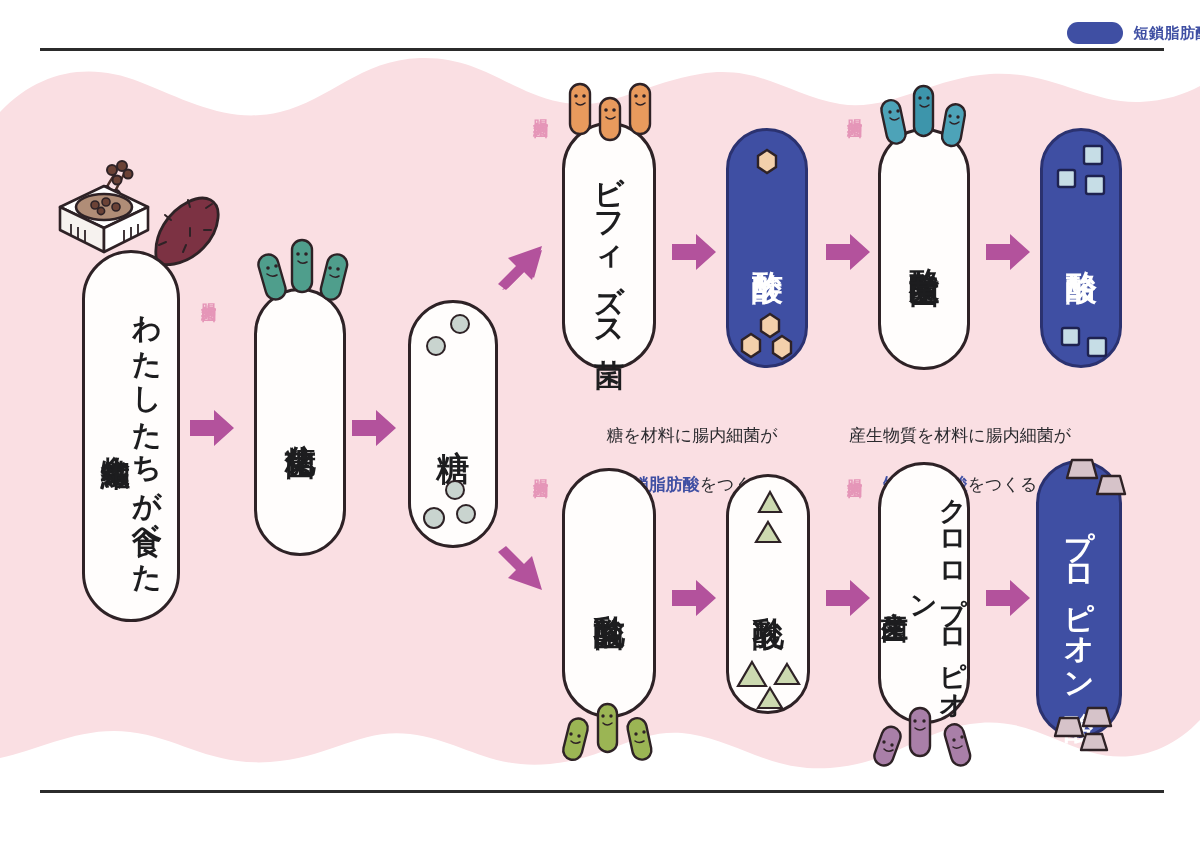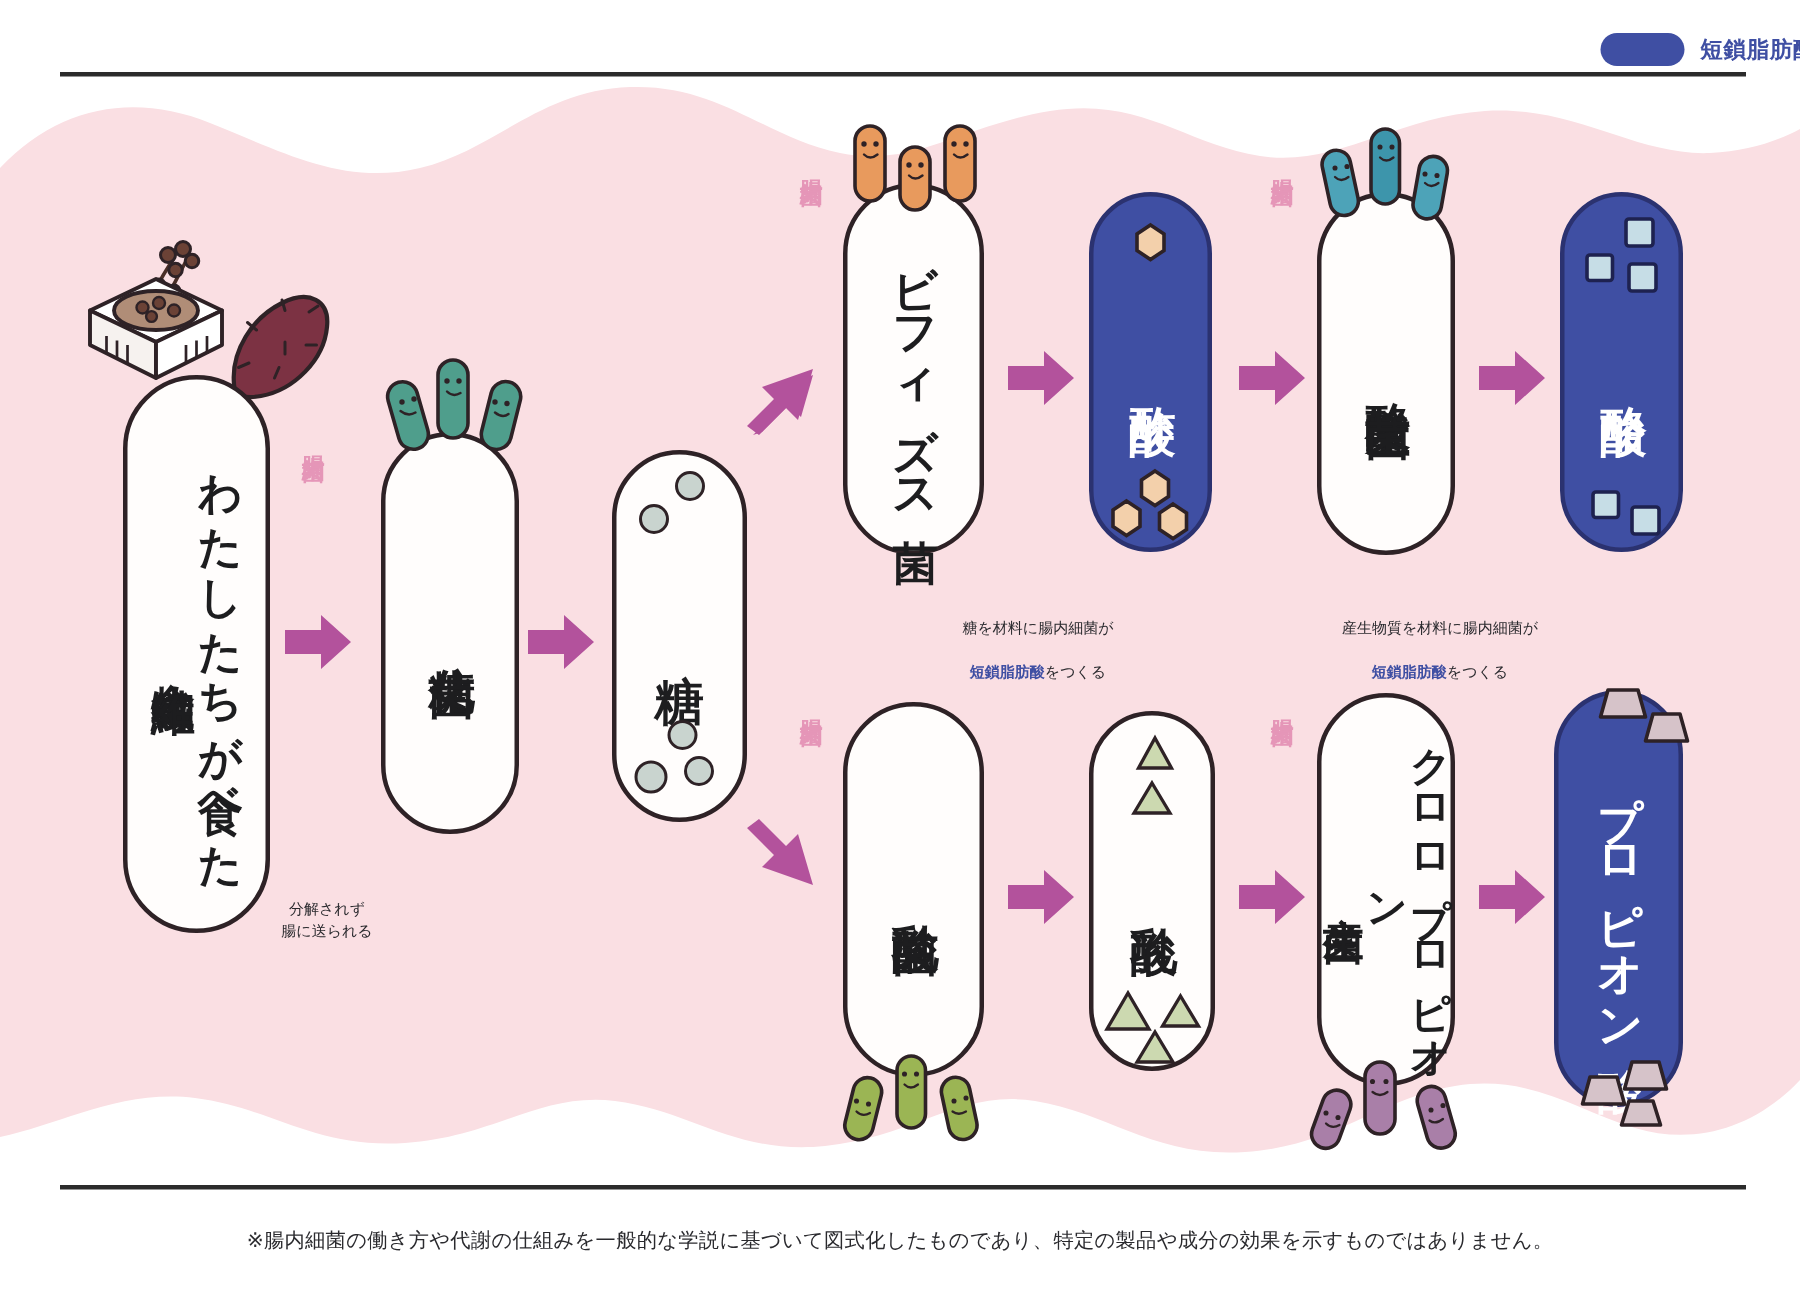--- a/index.html
+++ b/index.html
@@ -56,21 +56,21 @@
   .gutlabel{
     position:absolute;
     writing-mode:vertical-rl;text-orientation:upright;
     font-family:"DejaVu Sans","Liberation Sans",sans-serif;
     font-size:15px;font-weight:bold;color:#e596b8;letter-spacing:1px;
     line-height:1.05;
   }
   .caption{
     position:absolute;
     font-family:"DejaVu Sans","Liberation Sans",sans-serif;
-    font-size:10px;color:#2a2a2e;text-align:center;line-height:1.45;
+    font-size:17px;color:#2a2a2e;text-align:center;line-height:1.45;
     white-space:pre-line;
   }
   .caption .hl{color:#3f4fa3;font-weight:bold;}
 
   .footnote{
     position:absolute;left:0;top:818px;width:1200px;text-align:center;
     font-family:"DejaVu Sans","Liberation Sans",sans-serif;
     font-size:13.5px;color:#2a2a2e;letter-spacing:.2px;
   }
 
@@ -166,22 +166,20 @@
           <path d="M152,68 L152,76"></path>
         </g>
       </g>
     </svg>
   </div>
 
   <div class="capsule" style="left:82px;top:250px;width:98px;height:372px;border-radius:49px;">
     <div class="vtext" style="font-size:29px;">わたしたちが食べた
 食物繊維</div>
   </div>
-  <div class="caption" style="left:118px;top:600px;width:200px;">分解されず
-腸に送られる</div>
 
   <div class="gutlabel" style="left:200px;top:292px;">腸内細菌</div>
 
   <div class="arrow" style="left:190px;top:408px;">
     <svg width="44" height="40" viewBox="0 0 44 40">
       <path d="M0,12 L24,12 L24,2 L44,20 L24,38 L24,28 L0,28 Z" fill="#b3529c"></path>
     </svg>
   </div>
 
   <div class="capsule" style="left:254px;top:288px;width:92px;height:268px;border-radius:46px;">
@@ -453,15 +451,14 @@
       <g fill="#d6c3c9" stroke="#2e2226" stroke-width="2.4" stroke-linejoin="round">
         <polygon points="36,14 56,14 61,32 31,32"></polygon>
         <polygon points="66,30 84,30 89,48 61,48"></polygon>
         <polygon points="52,262 70,262 75,280 47,280"></polygon>
         <polygon points="24,272 42,272 47,290 19,290"></polygon>
         <polygon points="50,288 66,288 71,304 45,304"></polygon>
       </g>
     </svg>
   </div>
 
-  <div class="footnote">※腸内細菌の働き方や代謝の仕組みを一般的な学説に基づいて図式化したものであり、特定の製品や成分の効果を示すものではありません。</div>
 
 </div>
 
 </body></html>

